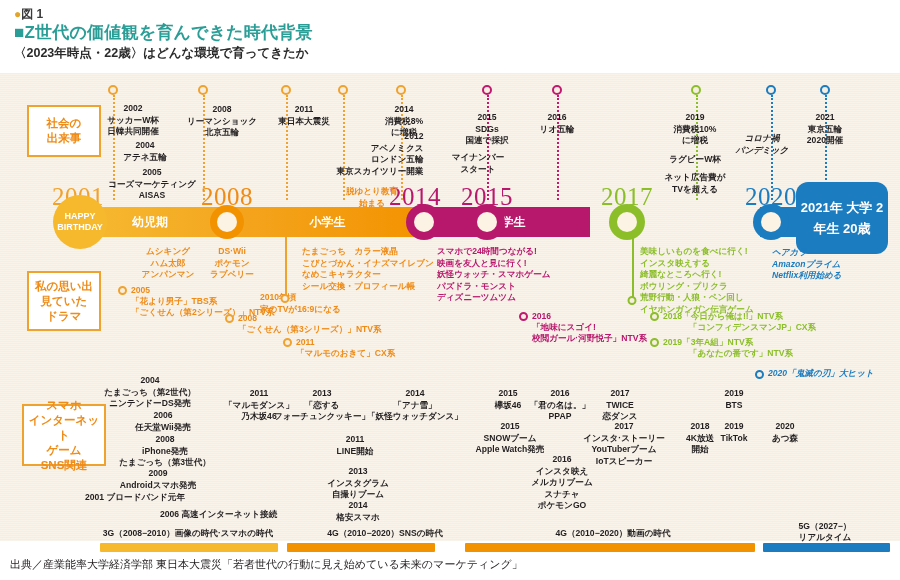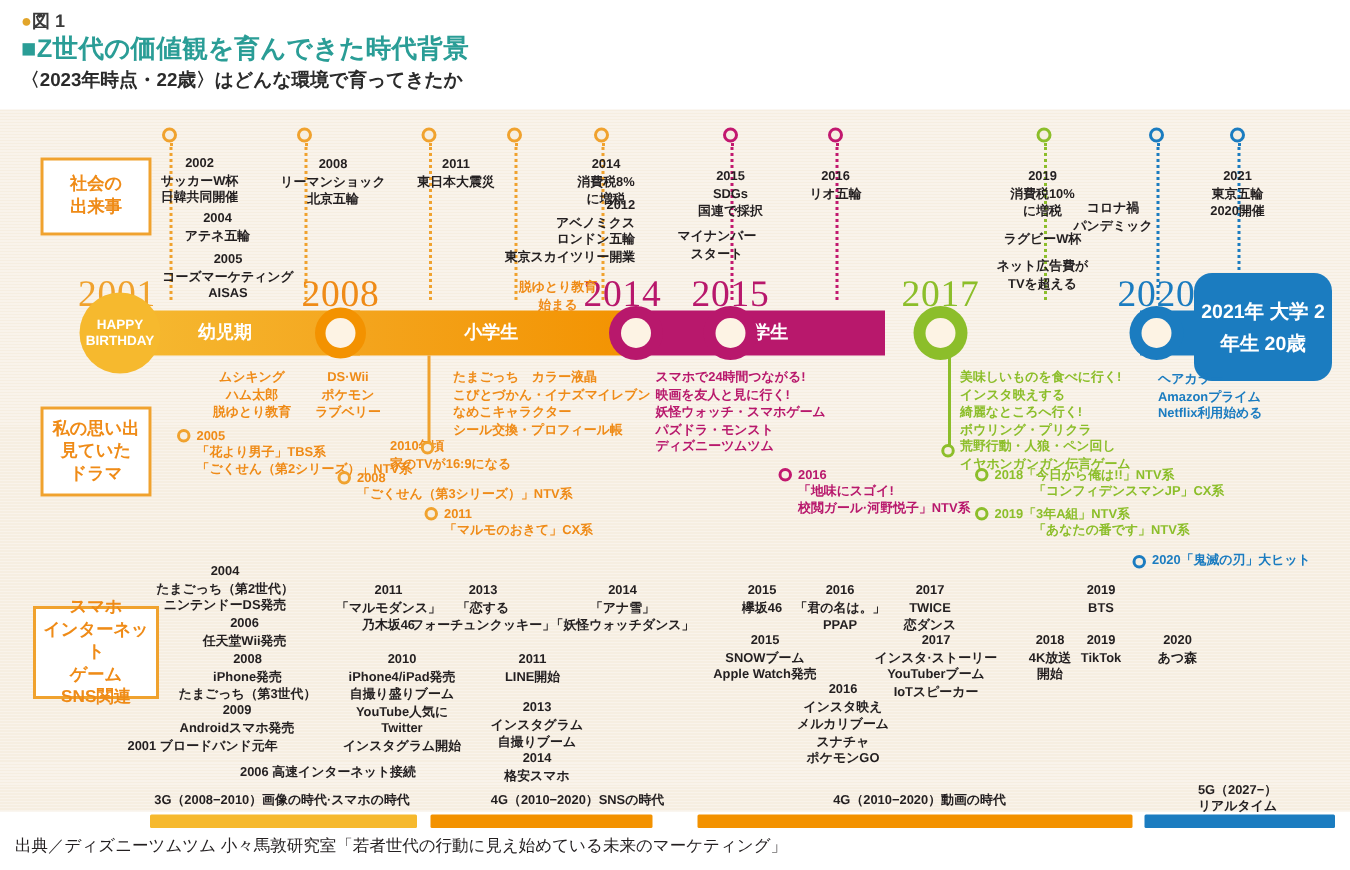--- a/index.html
+++ b/index.html
@@ -43,21 +43,21 @@
 
   
   .t{position:absolute;font-weight:bold;white-space:pre-line;line-height:11.5px;}
   .t.c{text-align:center;transform:translateX(-50%);}
   .t.l{text-align:left;}
 
   .ev{font-size:8.6px;color:#231f20;}
   .or{color:#ef8b17;}
   .mg{color:#b8186c;}
   .gr{color:#8cbe2a;}
-  .bl{color:#1b7cc0;}
+  .bl{color:#1b7cc0;font-style:italic;}
 
   
   .conn{position:absolute;width:0;border-left:2px dotted #f0a22e;}
   .conn.mgc{border-left-color:#c2186f;}
   .conn.grc{border-left-color:#8cbe2a;}
   .conn.blc{border-left-color:#1b7cc0;}
   .ring{
     position:absolute;width:10px;height:10px;border-radius:50%;
     border:2.2px solid #f0a22e;background:#f6eee1;box-sizing:border-box;
     transform:translateX(-50%);
@@ -216,21 +216,21 @@
   <div class="t c ev" style="left:478px;top:152px;">マイナンバー
 スタート</div>
   <div class="t c ev" style="left:557px;top:112px;">2016
 リオ五輪</div>
   <div class="t c ev" style="left:695px;top:112px;">2019
 消費税10%
 に増税</div>
   <div class="t c ev" style="left:695px;top:154px;">ラグビーW杯</div>
   <div class="t c ev" style="left:695px;top:172px;">ネット広告費が
 TVを超える</div>
-  <div class="t c ev" style="left:742px;top:133px;">コロナ禍
+  <div class="t c ev" style="left:762px;top:133px;font-style:italic;">コロナ禍
 パンデミック</div>
   <div class="t c ev" style="left:825px;top:112px;">2021
 東京五輪
 2020開催</div>
 
   <div class="yr" style="left:78px;top:184px;color:#f0a22e;">2001</div>
   <div class="yr" style="left:227px;top:184px;color:#ef8b17;">2008</div>
   <div class="yr" style="left:415px;top:184px;color:#b8186c;">2014</div>
   <div class="yr" style="left:487px;top:184px;color:#b8186c;">2015</div>
   <div class="yr" style="left:627px;top:184px;color:#8cbe2a;">2017</div>
@@ -277,21 +277,21 @@
   </div>
 
   <div id="endbox">
     <span>2021年
 大学 2 年生
 20歳</span>
   </div>
 
   <div class="t c ev or" style="left:168px;top:246px;">ムシキング
 ハム太郎
-脱ゆとり教育</div>
+アンパンマン</div>
   <div class="t c ev or" style="left:232px;top:246px;">DS·Wii
 ポケモン
 ラブベリー</div>
   <div class="t l ev or" style="left:302px;top:246px;">たまごっち　カラー液晶
 こびとづかん・イナズマイレブン
 なめこキャラクター
 シール交換・プロフィール帳</div>
   <div class="t c ev or" style="left:372px;top:186px;">脱ゆとり教育
 始まる</div>
   <div class="t l ev mg" style="left:437px;top:246px;">スマホで24時間つながる!
@@ -383,26 +383,20 @@
   <div class="t c ev" style="left:150px;top:375px;">2004
 たまごっち（第2世代）
 ニンテンドーDS発売</div>
   <div class="t c ev" style="left:152px;top:410px;margin-left:11px;">2006
 任天堂Wii発売</div>
   <div class="t c ev" style="left:165px;top:434px;">2008
 iPhone発売
 たまごっち（第3世代）</div>
   <div class="t c ev" style="left:158px;top:468px;">2009
 Androidスマホ発売</div>
-  <div class="t c ev" style="left:268px;top:434px;">2010
-iPhone4/iPad発売
-自撮り盛りブーム
-YouTube人気に
-Twitter
-インスタグラム開始</div>
   <div class="t c ev" style="left:355px;top:434px;">2011
 LINE開始</div>
   <div class="t c ev" style="left:358px;top:466px;">2013
 インスタグラム
 自撮りブーム</div>
   <div class="t c ev" style="left:358px;top:500px;">2014
 格安スマホ</div>
   <div class="t c ev" style="left:510px;top:421px;">2015
 SNOWブーム
 Apple Watch発売</div>
@@ -432,14 +426,14 @@
   <div class="glabel" style="left:385px;top:528px;">4G（2010−2020）SNSの時代</div>
   <div class="gbar" style="left:287px;top:543px;width:148px;background:#f39200;"></div>
 
   <div class="glabel" style="left:613px;top:528px;">4G（2010−2020）動画の時代</div>
   <div class="gbar" style="left:465px;top:543px;width:290px;background:#f39200;"></div>
 
   <div class="glabel" style="left:825px;top:521px;">5G（2027−）
 リアルタイム·AR/VR</div>
   <div class="gbar" style="left:763px;top:543px;width:127px;background:#1b7cc0;"></div>
 
-  <div id="src">出典／ディズニーツムツム 小々馬敦研究室「若者世代の行動に見え始めている未来のマーケティング」</div>
+  <div id="src">出典／産業能率大学経済学部 東日本大震災「若者世代の行動に見え始めている未来のマーケティング」</div>
 </div>
 
 </body></html>

